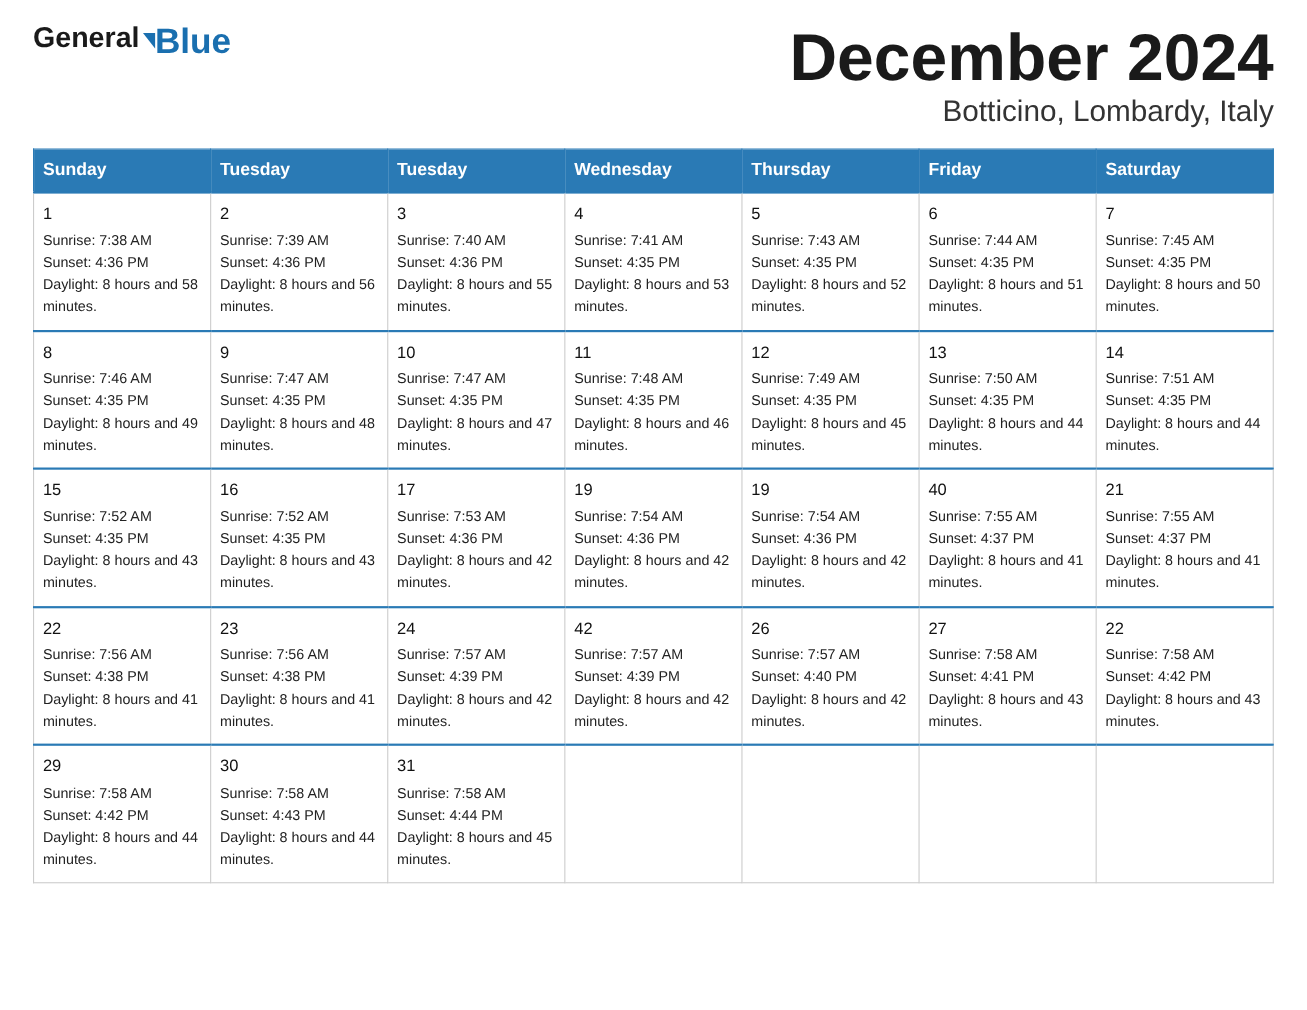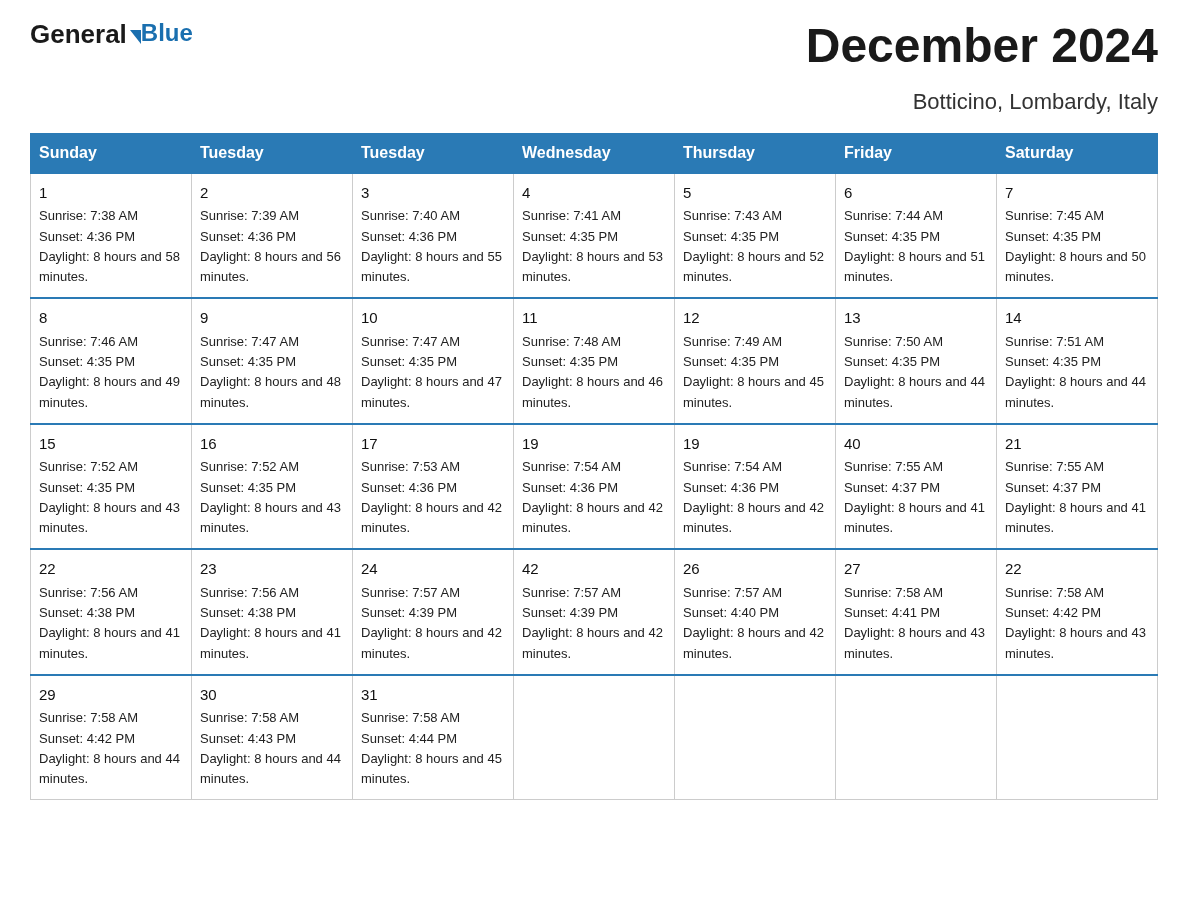--- a/index.html
+++ b/index.html
@@ -22,38 +22,38 @@
       flex-direction: row;
       align-items: flex-start;
     }
     .logo-general {
       font-size: 26px;
       font-weight: bold;
       color: #1a1a1a;
       line-height: 1.1;
     }
     .logo-blue {
-      font-size: 24px;
+      font-size: 32px;
       font-weight: bold;
       color: #1a6faf;
       line-height: 1.1;
     }
     .title-block {
       text-align: right;
     }
     .month-title {
-      font-size: 48px;
+      font-size: 60px;
       font-weight: bold;
       color: #1a1a1a;
       line-height: 1.1;
     }
     .location {
-      font-size: 22px;
+      font-size: 27px;
       color: #333;
-      margin-top: 16px;
+      margin-top: 0;
     }
     table {
       width: 100%;
       border-collapse: collapse;
       table-layout: fixed;
     }
     thead th {
       background-color: #2a7ab5;
       color: #fff;
       font-size: 16px;

